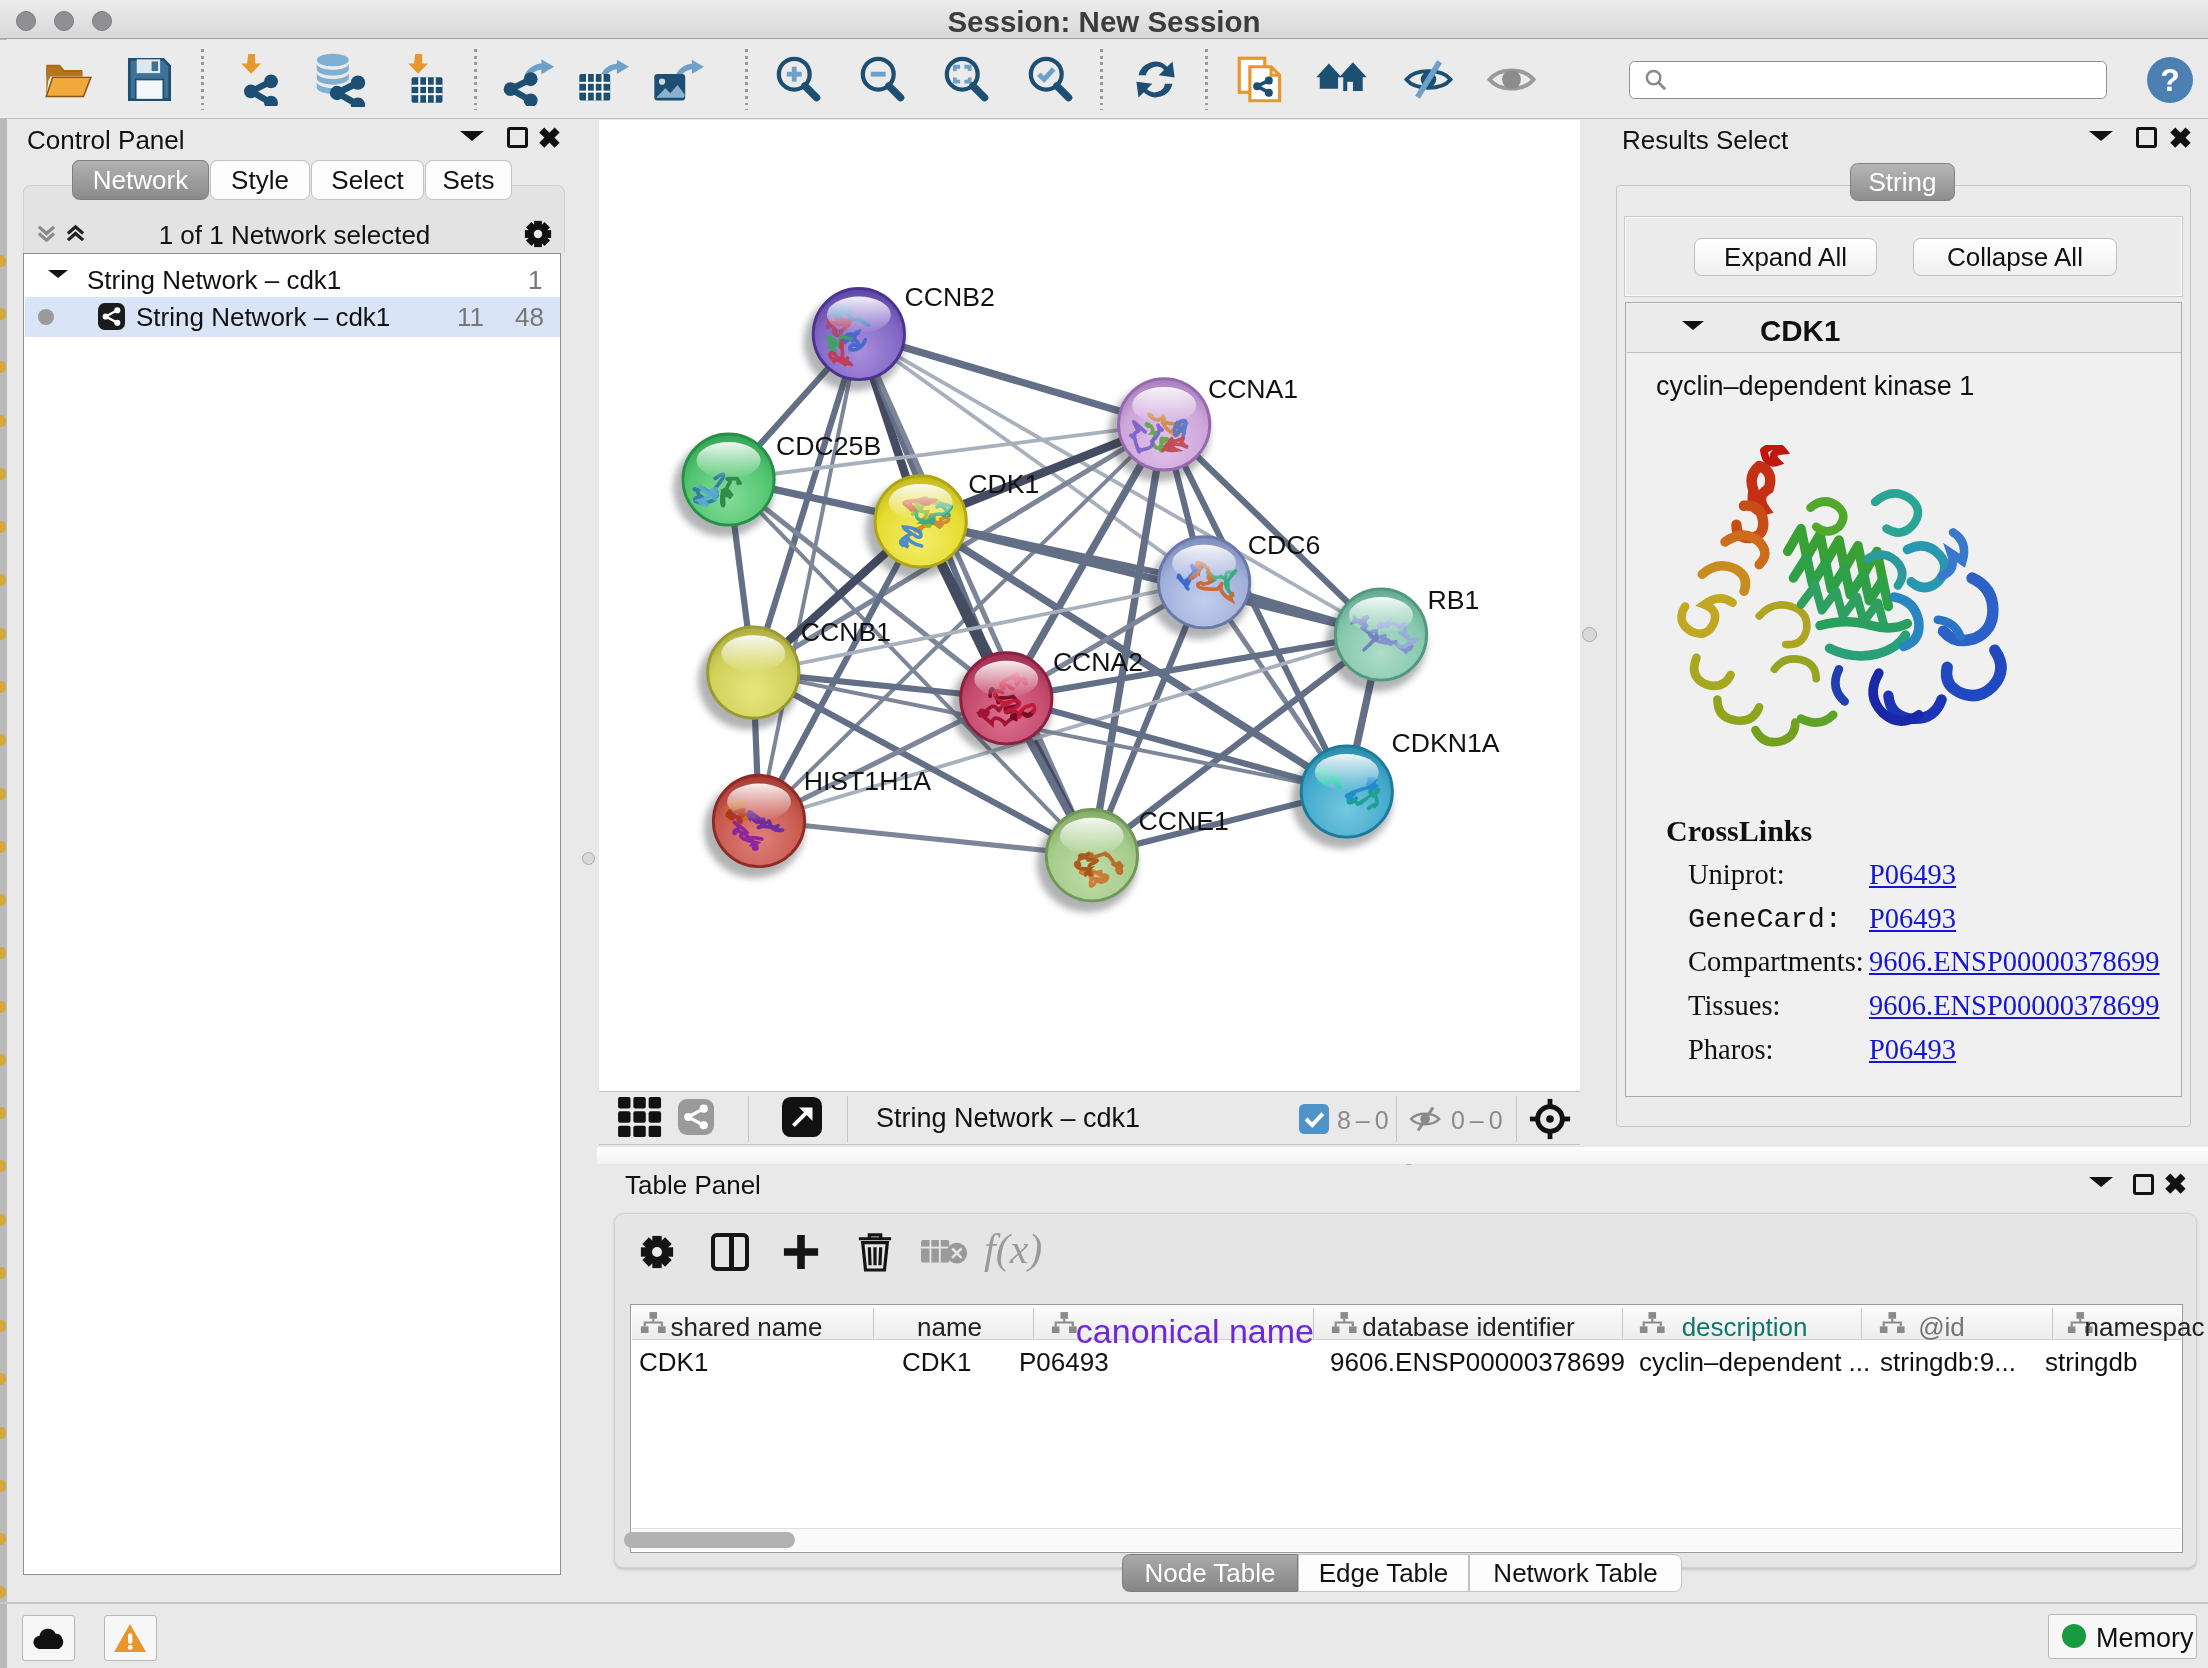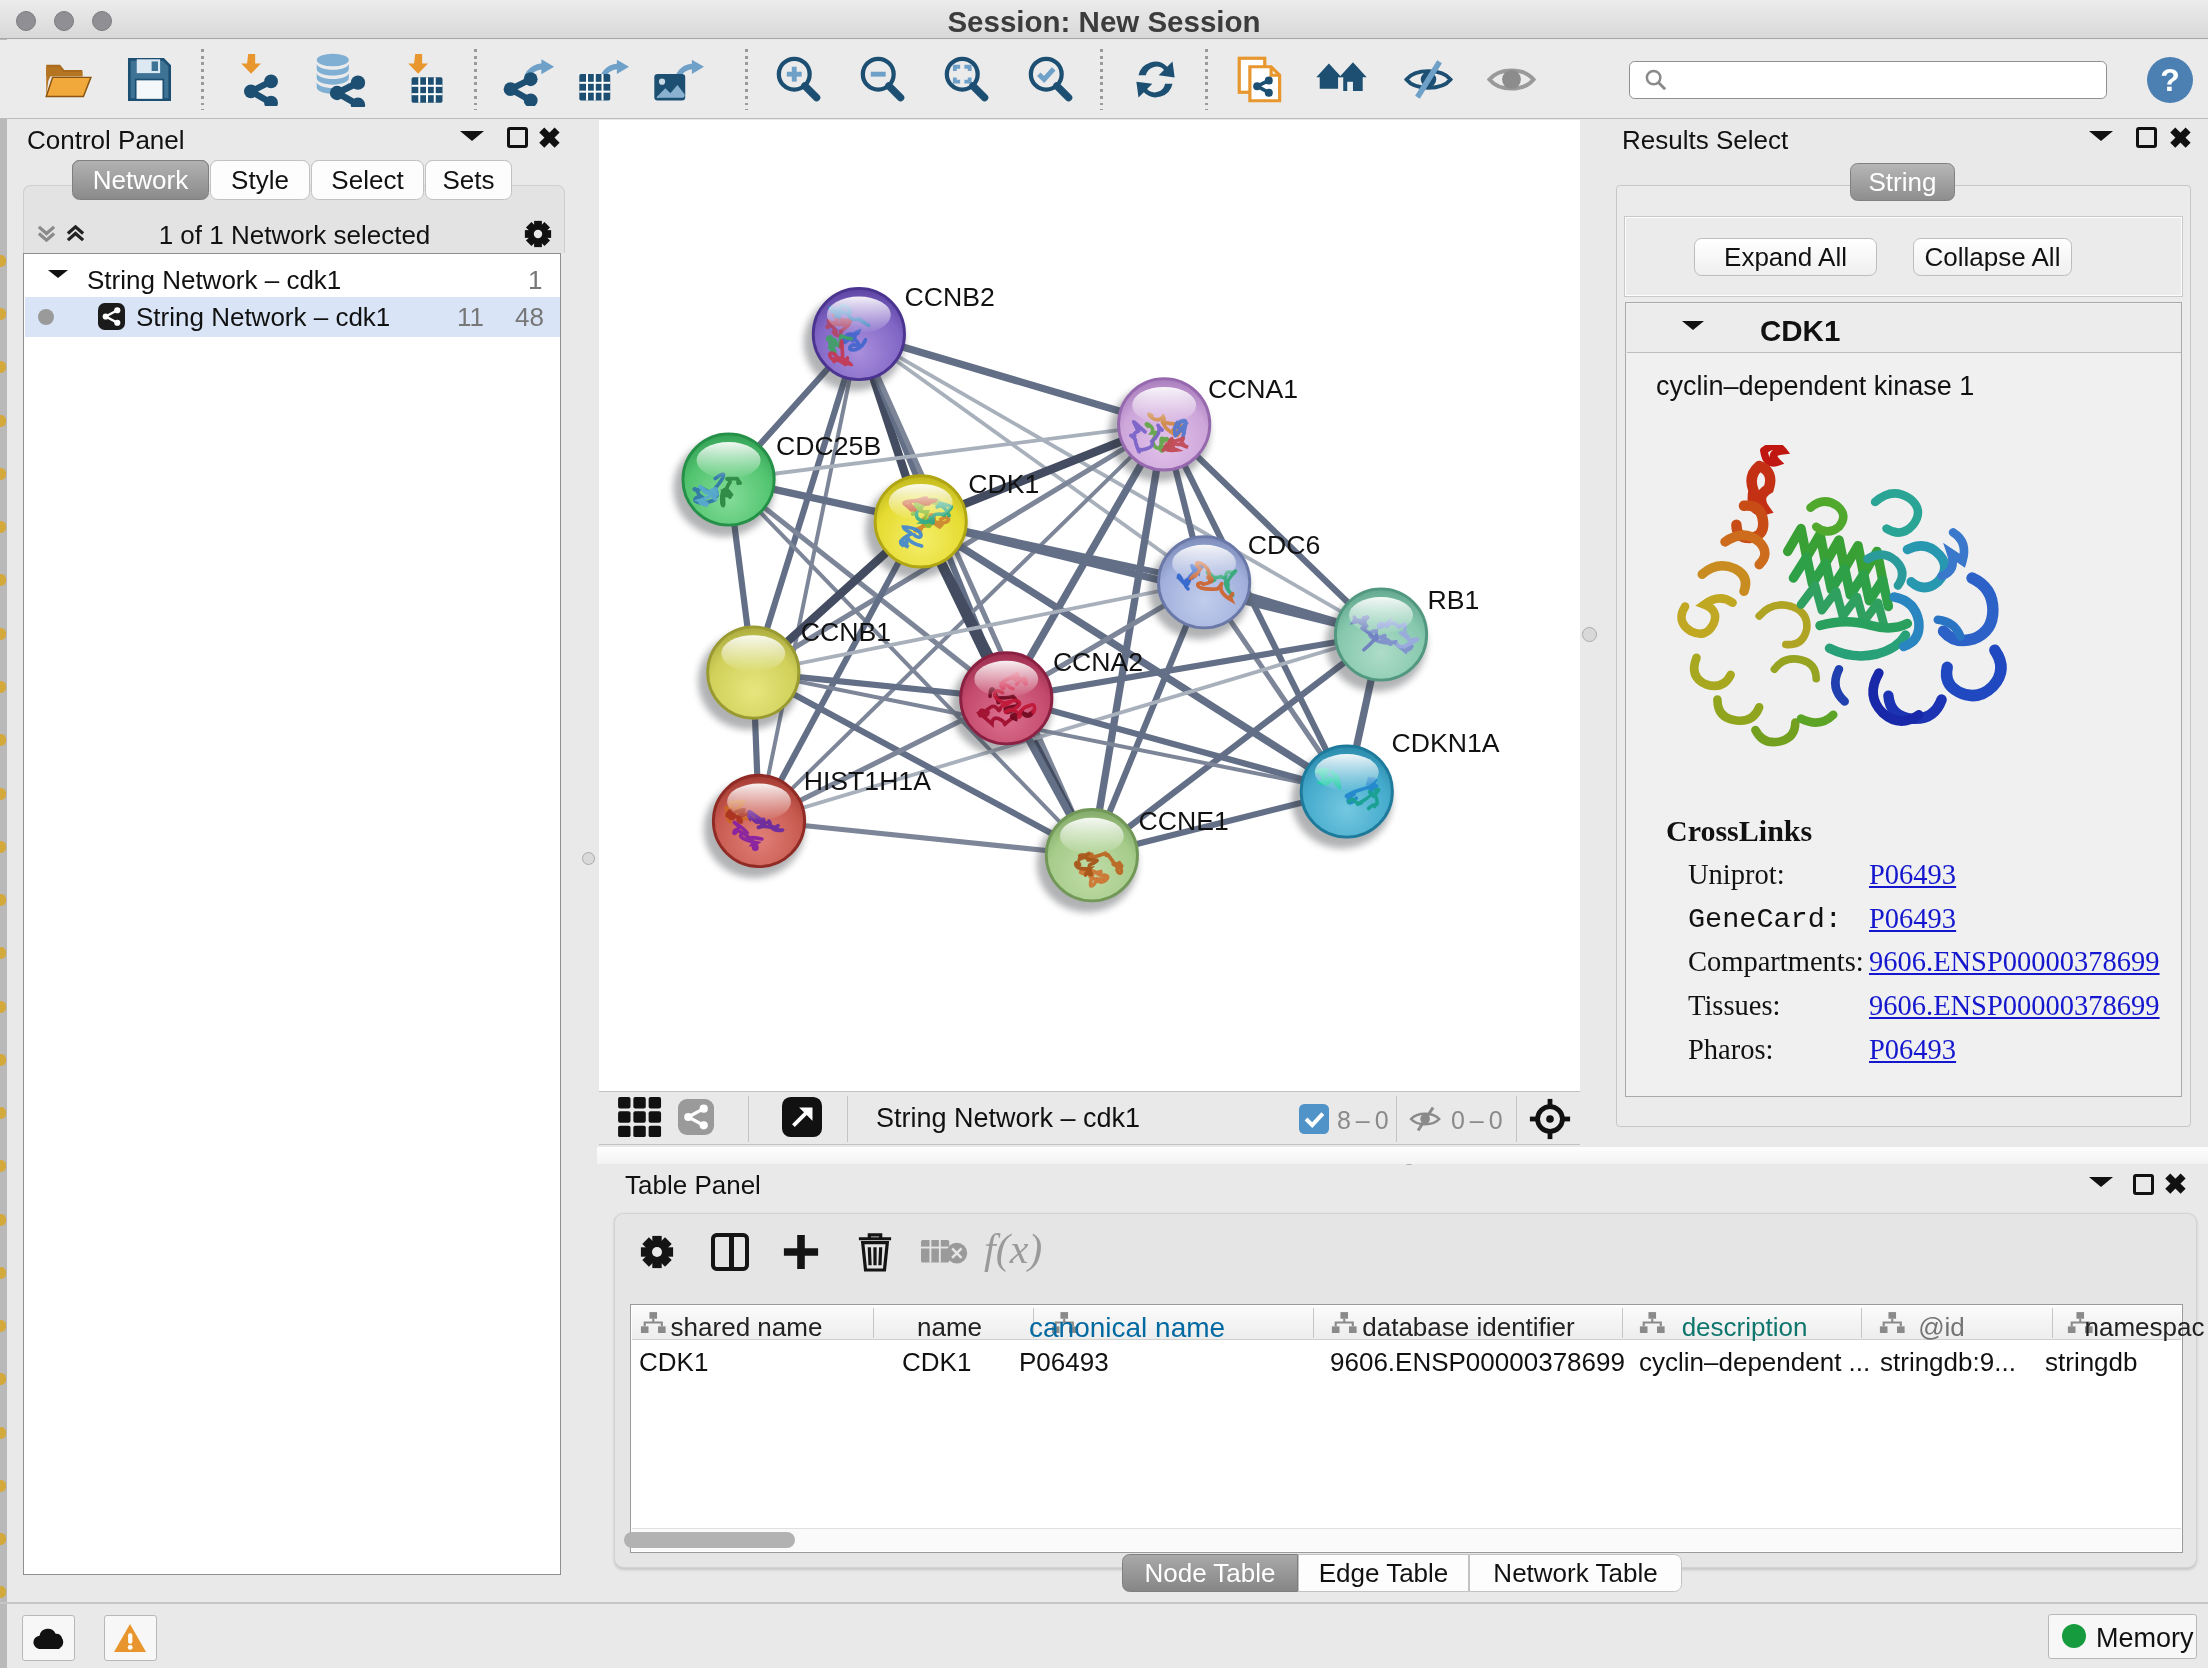--- a/index.html
+++ b/index.html
@@ -546,21 +546,21 @@
 <div class="abs" style="left:1582px;top:627px;width:15px;height:15px;border-radius:50%;background:#d9d9d9;border:1px solid #aaa"></div>
 <div class="abs" style="left:582px;top:852px;width:13.3px;height:13.3px;border-radius:50%;background:#d9d9d9;border:1px solid #aaa"></div>
 <div class="abs" style="left:1622px;top:125px;font-size:26px;color:#111">Results Select</div>
 <div style="position:absolute;left:2089px;top:131px;width:0;height:0;border-left:12.4px solid transparent;border-right:12.4px solid transparent;border-top:10.5px solid #111"></div>
 <div style="position:absolute;left:2136px;top:127px;width:21px;height:21px;border:3.3px solid #111;border-radius:2.9px"></div>
 <div style="position:absolute;left:2168px;top:126px;width:25px;height:25px;font:bold 28.5px 'Liberation Sans',sans-serif;color:#111;line-height:25px;text-align:center">✖</div>
 <div class="abs" style="left:1616px;top:185px;width:575px;height:942px;background:#ebebeb;border:1.9px solid #c6c6c6;border-radius:3.8px"></div>
 <div class="abs" style="left:1850px;top:163px;width:105px;height:38px;border-radius:7.6px;background:linear-gradient(#b6b6b6,#8e8e8e);border:1px solid #818181;color:#fff;font-size:26px;text-align:center;line-height:36px">String</div>
 <div class="abs" style="left:1625px;top:217px;width:557px;height:79px;border:1.9px solid #fdfdfd;outline:1px solid #c9c9c9"></div>
 <div class="abs" style="left:1694px;top:238px;width:183px;height:38px;background:linear-gradient(#ffffff,#efefef);border:1px solid #bdbdbd;border-radius:7.6px;font-size:26px;text-align:center;line-height:36px;color:#111">Expand All</div>
-<div class="abs" style="left:1913px;top:238px;width:159px;height:38px;background:linear-gradient(#ffffff,#efefef);border:1px solid #bdbdbd;border-radius:7.6px;font-size:26px;text-align:center;line-height:36px;color:#111">Collapse All</div>
+<div class="abs" style="left:1913px;top:238px;width:204px;height:38px;background:linear-gradient(#ffffff,#efefef);border:1px solid #bdbdbd;border-radius:7.6px;font-size:26px;text-align:center;line-height:36px;color:#111">Collapse All</div>
 <div class="abs" style="left:1625px;top:302px;width:557px;height:795px;border:1.9px solid #a9a9a9;background:#f0f0f0"></div>
 <div class="abs" style="left:1627px;top:304px;width:554px;height:49px;background:#ececec;border-bottom:1.9px solid #bdbdbd"></div>
 <div style="position:absolute;left:1682px;top:321px;width:0;height:0;border-left:11.4px solid transparent;border-right:11.4px solid transparent;border-top:9.5px solid #111"></div>
 <div class="abs" style="left:1760px;top:314px;font-size:29.5px;font-weight:bold;color:#111">CDK1</div>
 <div class="abs" style="left:1656px;top:371px;font-size:27px;color:#111">cyclin–dependent kinase 1</div>
 <div class="abs" style="left:1625px;top:302px;width:557px;height:795px">
     <svg width="380" height="342" viewBox="0 0 400 360" style="position:absolute;left:43px;top:143px">
 <g fill="none" stroke-linecap="round">
 <path d="M101 6 q12 -10 20 0 q-16 2 -6 12 q-12 4 -14 -12" stroke="#c01810" stroke-width="8"></path>
 <path d="M96 22 q16 6 10 24 q-14 8 -4 22 q-16 4 -12 -20 q-6 -16 6 -26" stroke="#c43014" stroke-width="11"></path>
@@ -670,21 +670,21 @@
 <div class="abs" style="left:604px;top:1312px;width:285px;text-align:center;font-size:26px;color:#222">shared name</div>
 <div class="abs" style="left:807px;top:1312px;width:285px;text-align:center;font-size:26px;color:#222">name</div>
 <svg style="position:absolute;left:1050px;top:1311px" width="28.5" height="25" viewBox="0 0 30 26">
     <g fill="#8a8a8a">
       <rect x="11" y="1" width="8" height="7"></rect>
       <rect x="2" y="16" width="8" height="7"></rect>
       <rect x="20" y="16" width="8" height="7"></rect>
     </g>
     <path d="M15 8 v5 M6 16 v-4 h18 v4" stroke="#8a8a8a" stroke-width="2.2" fill="none"></path>
   </svg>
-<div class="abs" style="left:1029px;top:1312px;width:285px;text-align:left;font-size:28px;color:#0369a1">canonical name</div>
+<div class="abs" style="left:1029px;top:1312px;width:285px;text-align:right;font-size:34px;color:#6d28d9">canonical name</div>
 <svg style="position:absolute;left:1330px;top:1311px" width="28.5" height="25" viewBox="0 0 30 26">
     <g fill="#8a8a8a">
       <rect x="11" y="1" width="8" height="7"></rect>
       <rect x="2" y="16" width="8" height="7"></rect>
       <rect x="20" y="16" width="8" height="7"></rect>
     </g>
     <path d="M15 8 v5 M6 16 v-4 h18 v4" stroke="#8a8a8a" stroke-width="2.2" fill="none"></path>
   </svg>
 <div class="abs" style="left:1326px;top:1312px;width:285px;text-align:center;font-size:26px;color:#222">database identifier</div>
 <svg style="position:absolute;left:1638px;top:1311px" width="28.5" height="25" viewBox="0 0 30 26">

